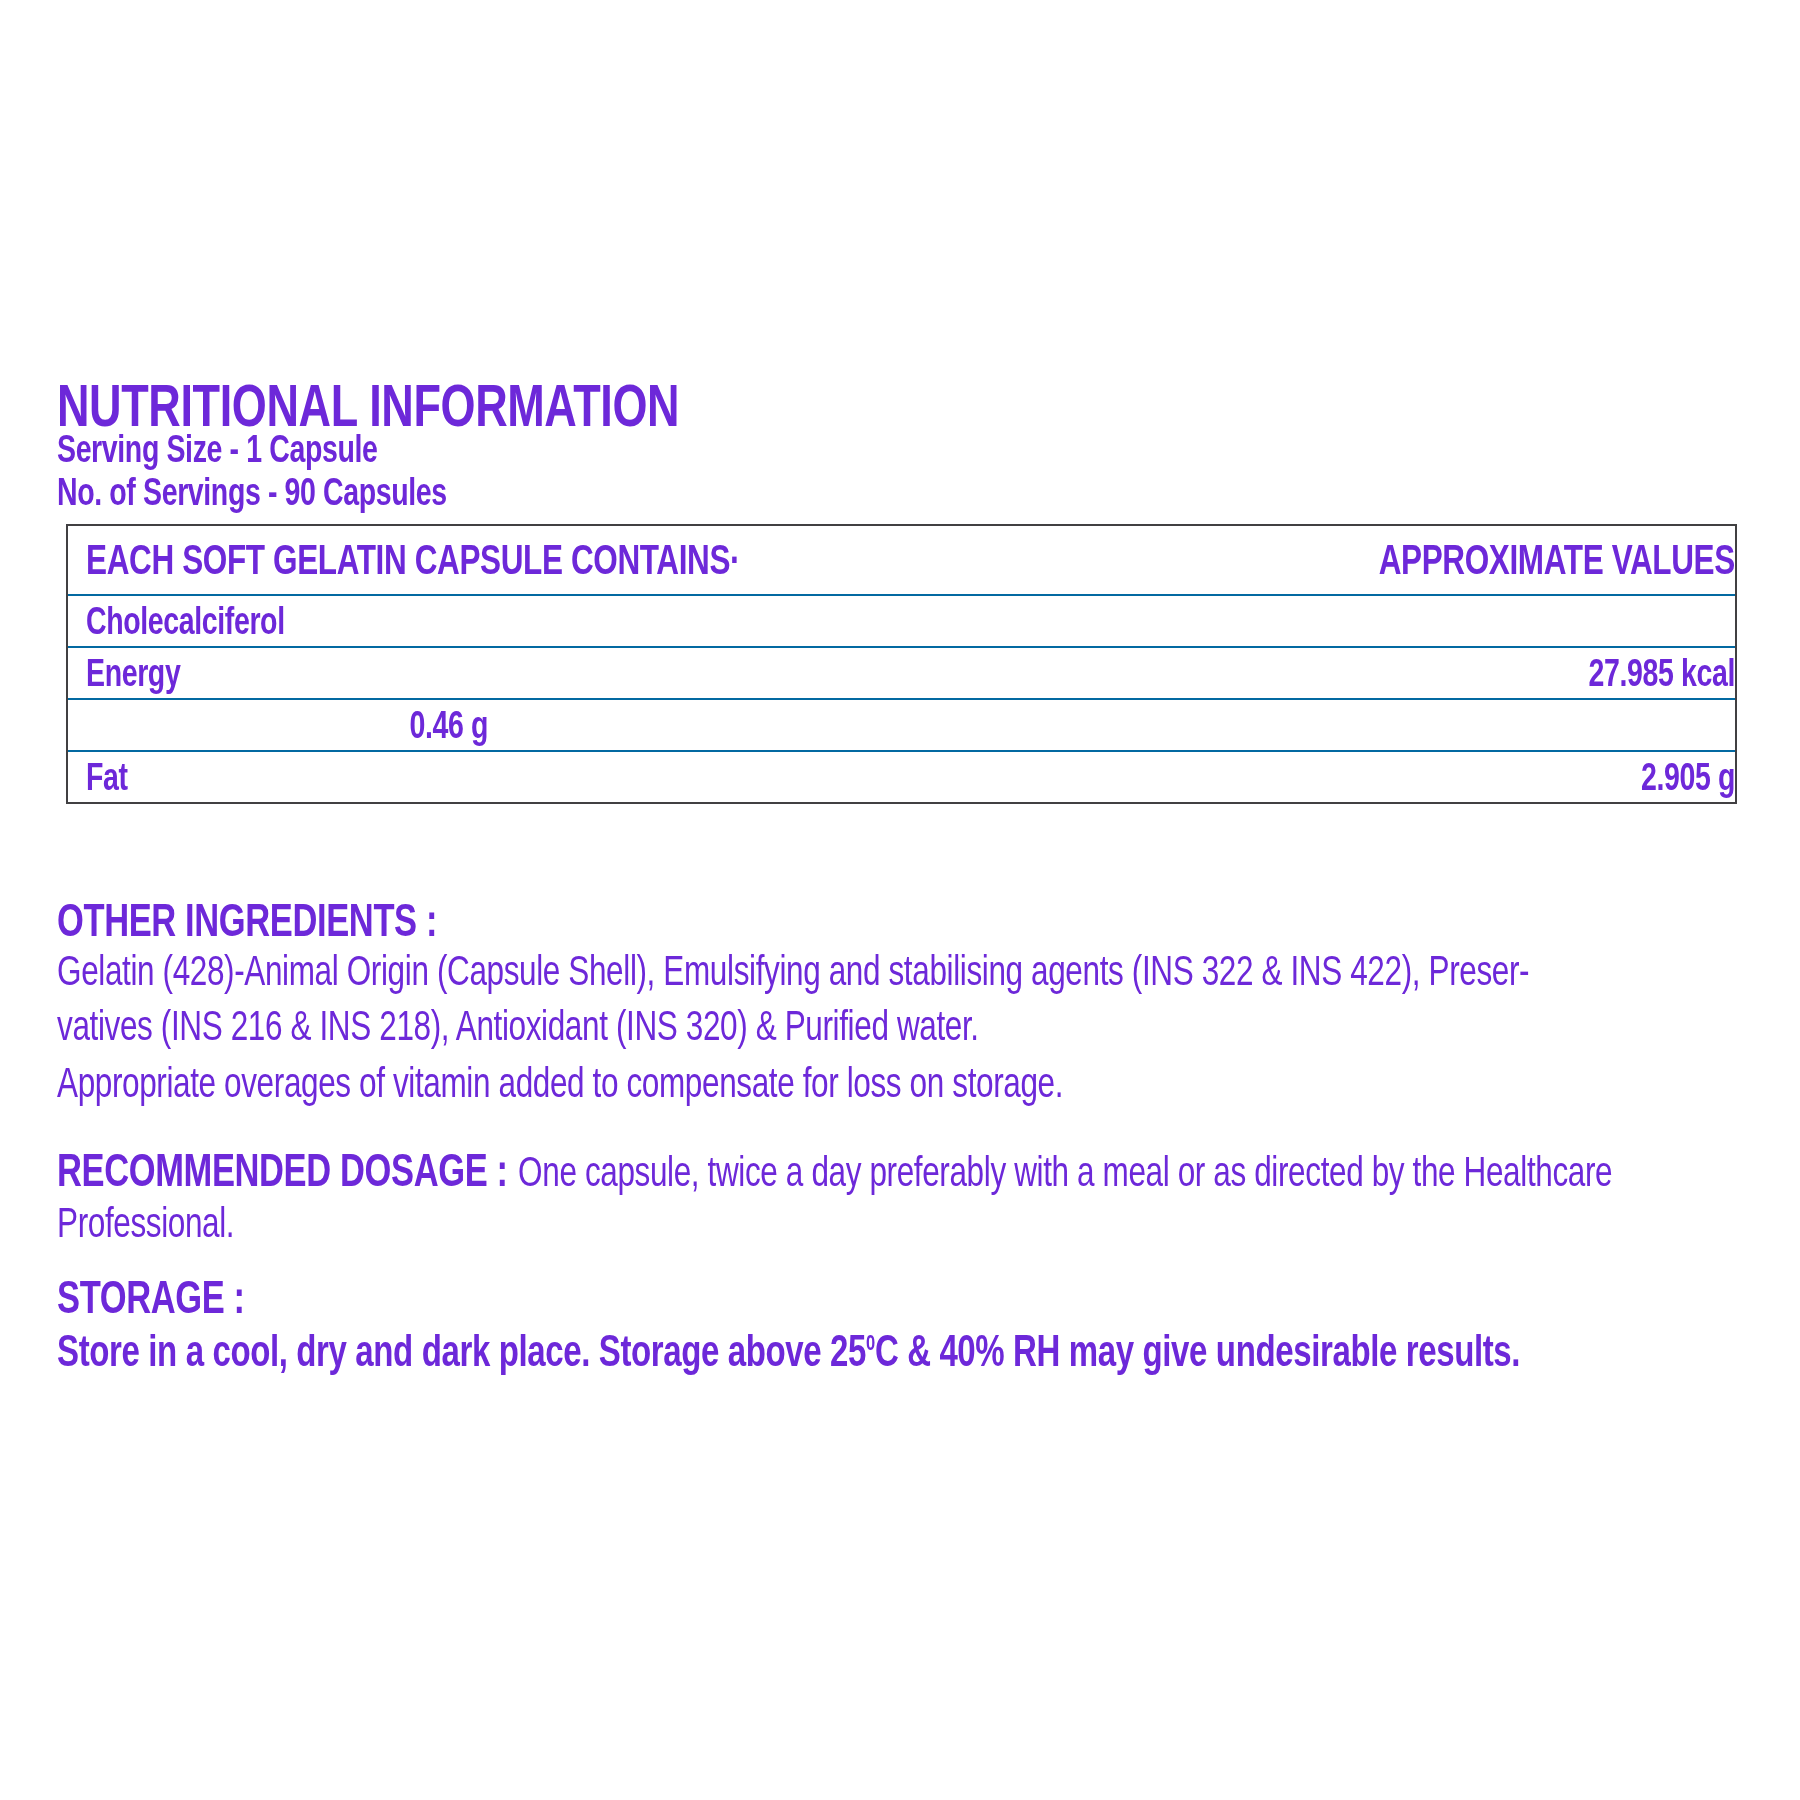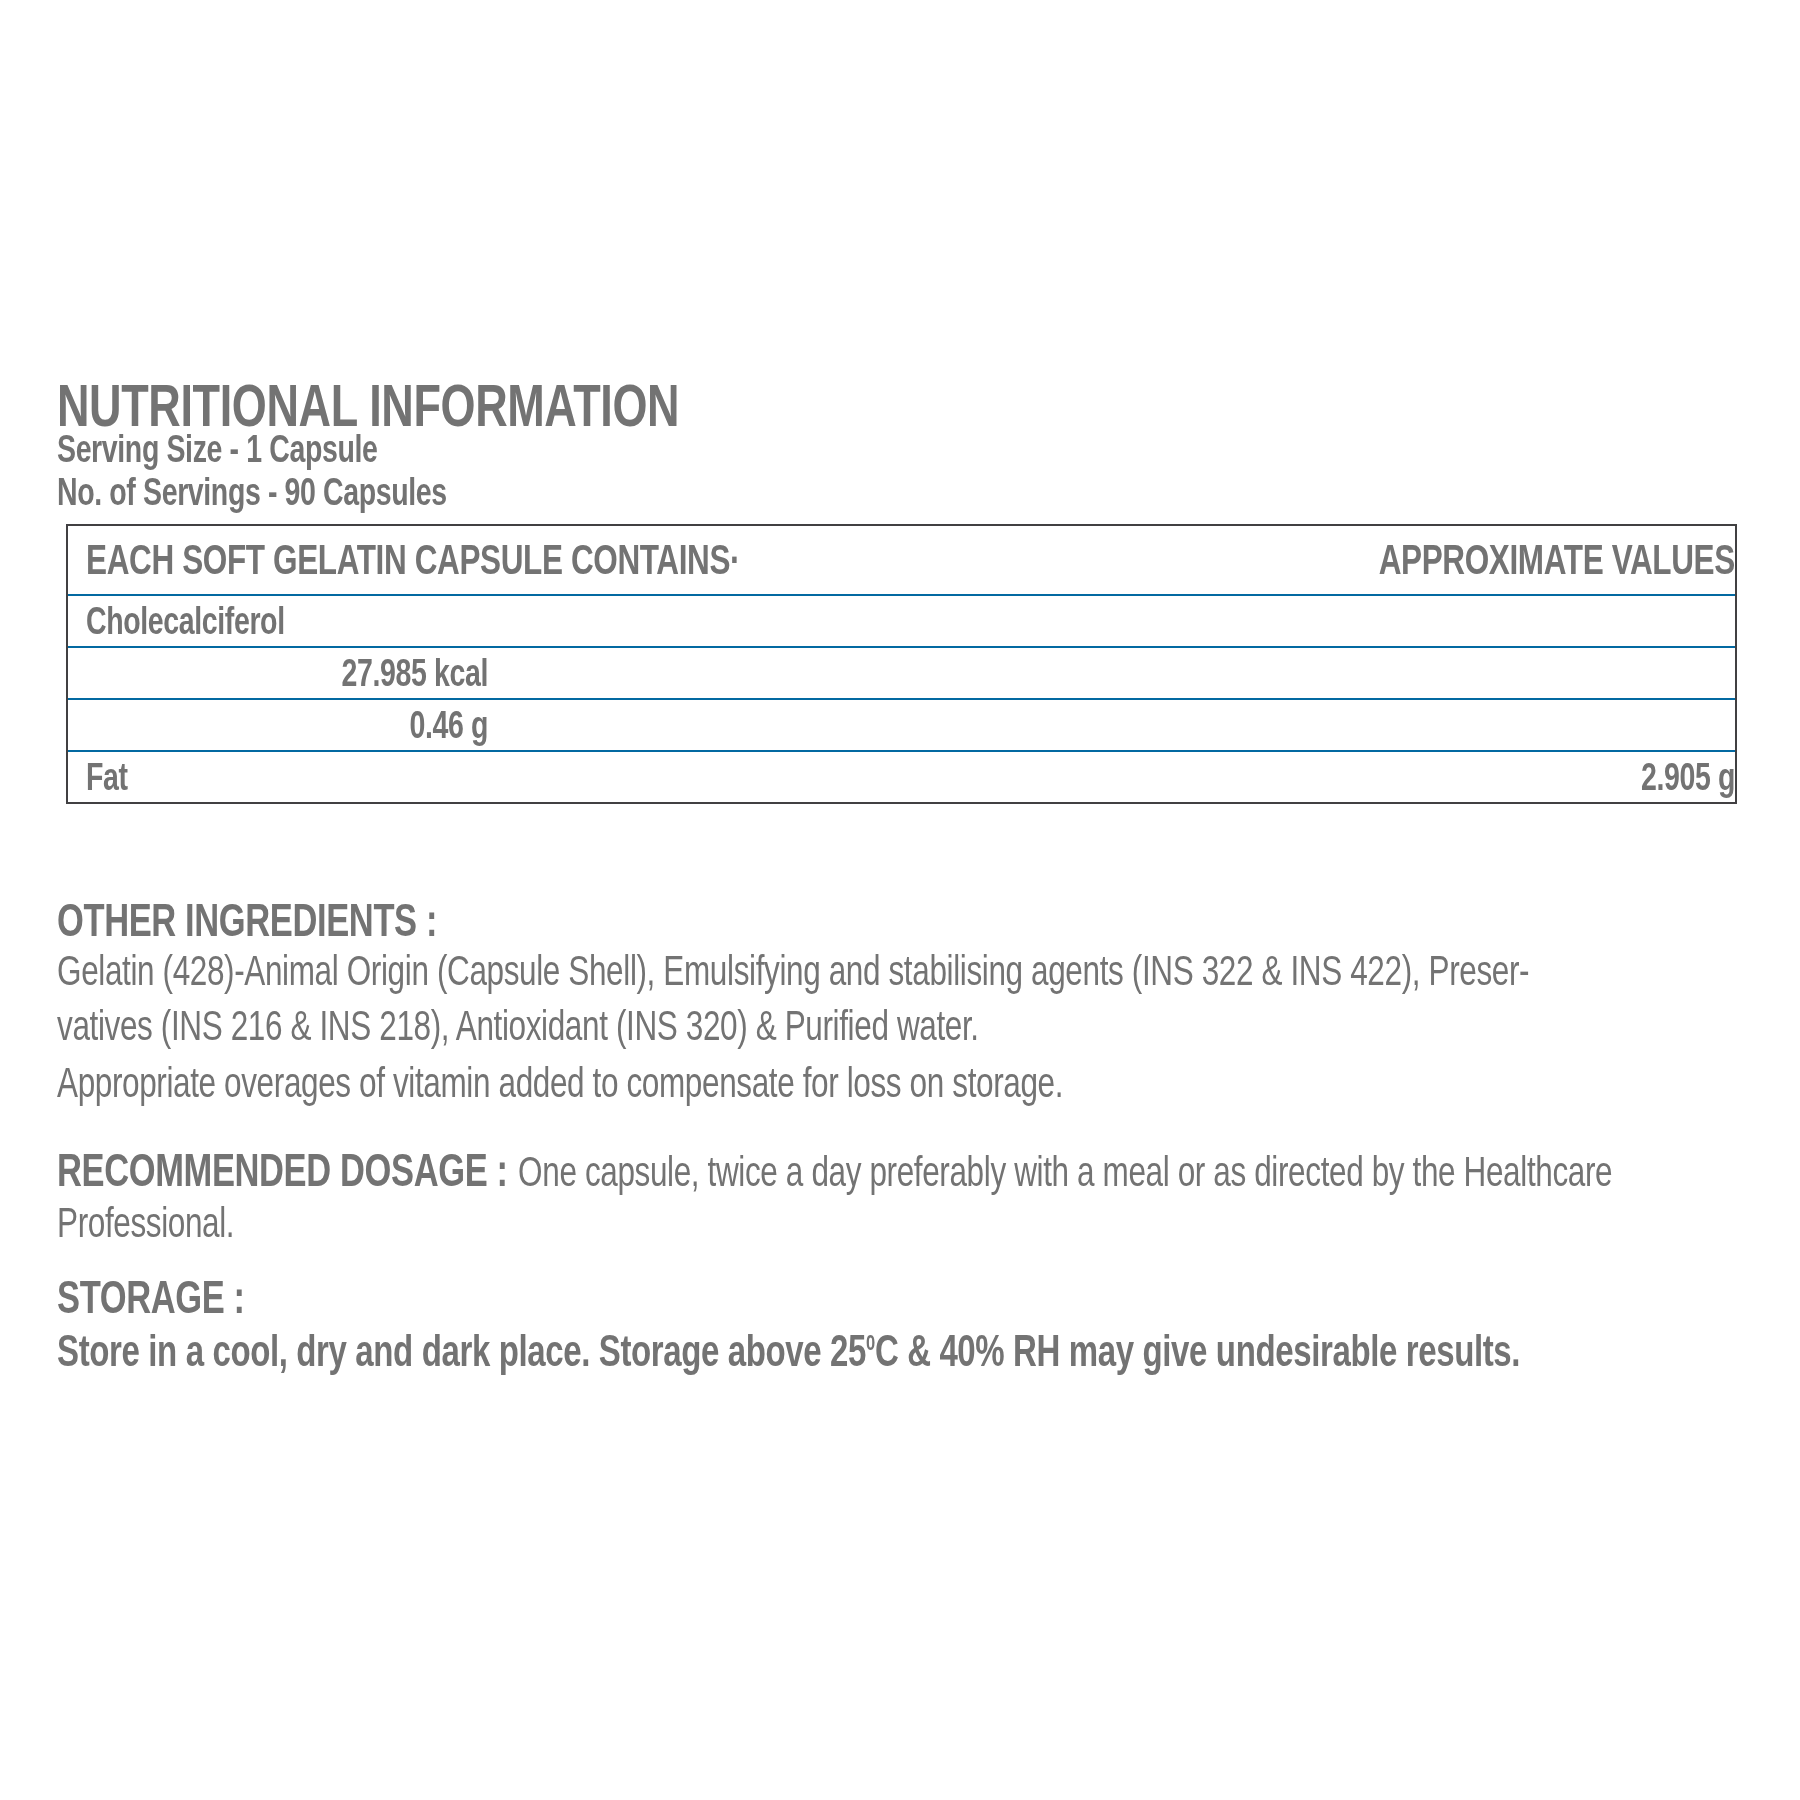--- a/index.html
+++ b/index.html
@@ -7,21 +7,21 @@
     padding: 0;
     background: #ffffff;
   }
   .page {
     position: relative;
     width: 1800px;
     height: 1800px;
     background: #ffffff;
     overflow: hidden;
     font-family: "Liberation Sans", sans-serif;
-    color: #737373;
+    color: #6d28d9;
   }
   
   .cond {
     white-space: nowrap;
     transform: scaleX(0.75);
     transform-origin: 0 0;
     letter-spacing: -0.5px;
     line-height: 1;
   }
   .cond-r {
@@ -135,20 +135,23 @@
       </div>
     </div>
 
     <div class="t-row">
       <div class="cell-l">
         <div class="cond">Cholecalciferol</div>
       </div>
     </div>
 
     <div class="t-row">
+      <div class="cell-l">
+        <div class="cond">Energy</div>
+      </div>
       <div class="cell-r">
         <span class="cond-r">27.985 kcal</span>
       </div>
     </div>
 
 
     <div class="t-row">
       <div class="cell-r">
         <span class="cond-r">0.46 g</span>
       </div>

